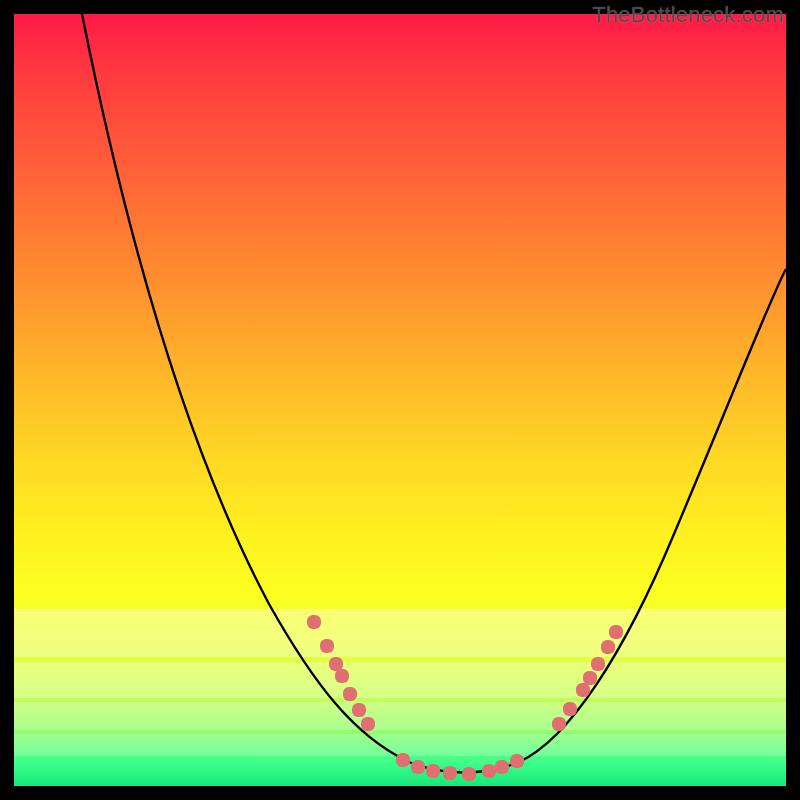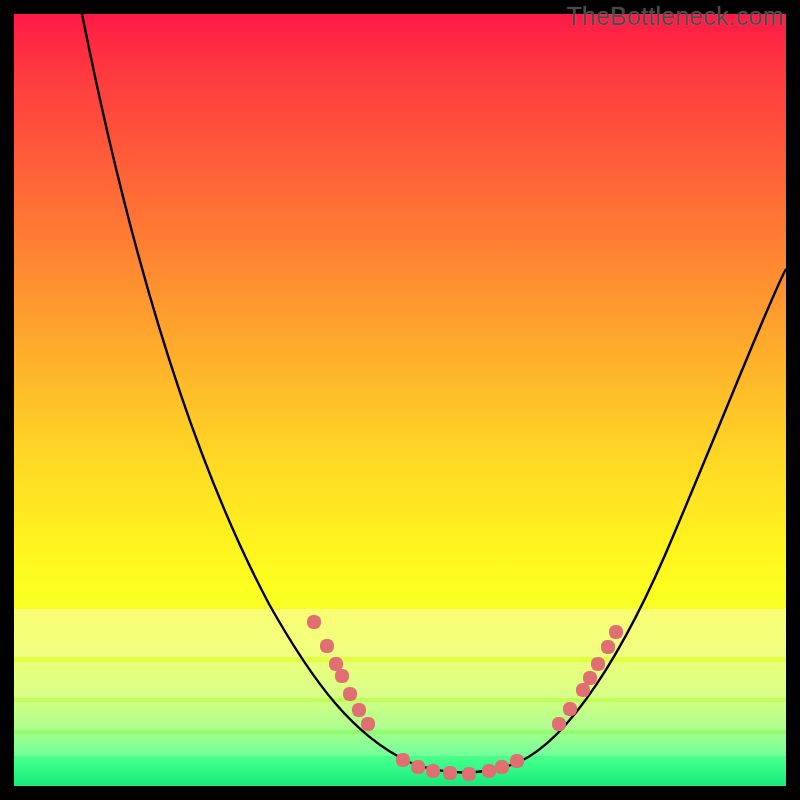--- a/index.html
+++ b/index.html
@@ -39,21 +39,21 @@
     position: absolute;
     left: 0;
     width: 100%;
     background: rgba(255,255,255,0.35);
   }
   .watermark {
     position: absolute;
     top: 2px;
     right: 16px;
     color: #4a4a4a;
-    font-size: 25px;
+    font-size: 22px;
     font-weight: 500;
     letter-spacing: 0.2px;
     text-shadow: 0 0 1px rgba(255,255,255,0.4);
   }
   svg.curve {
     position: absolute;
     left: 0;
     top: 0;
     width: 772px;
     height: 772px;

